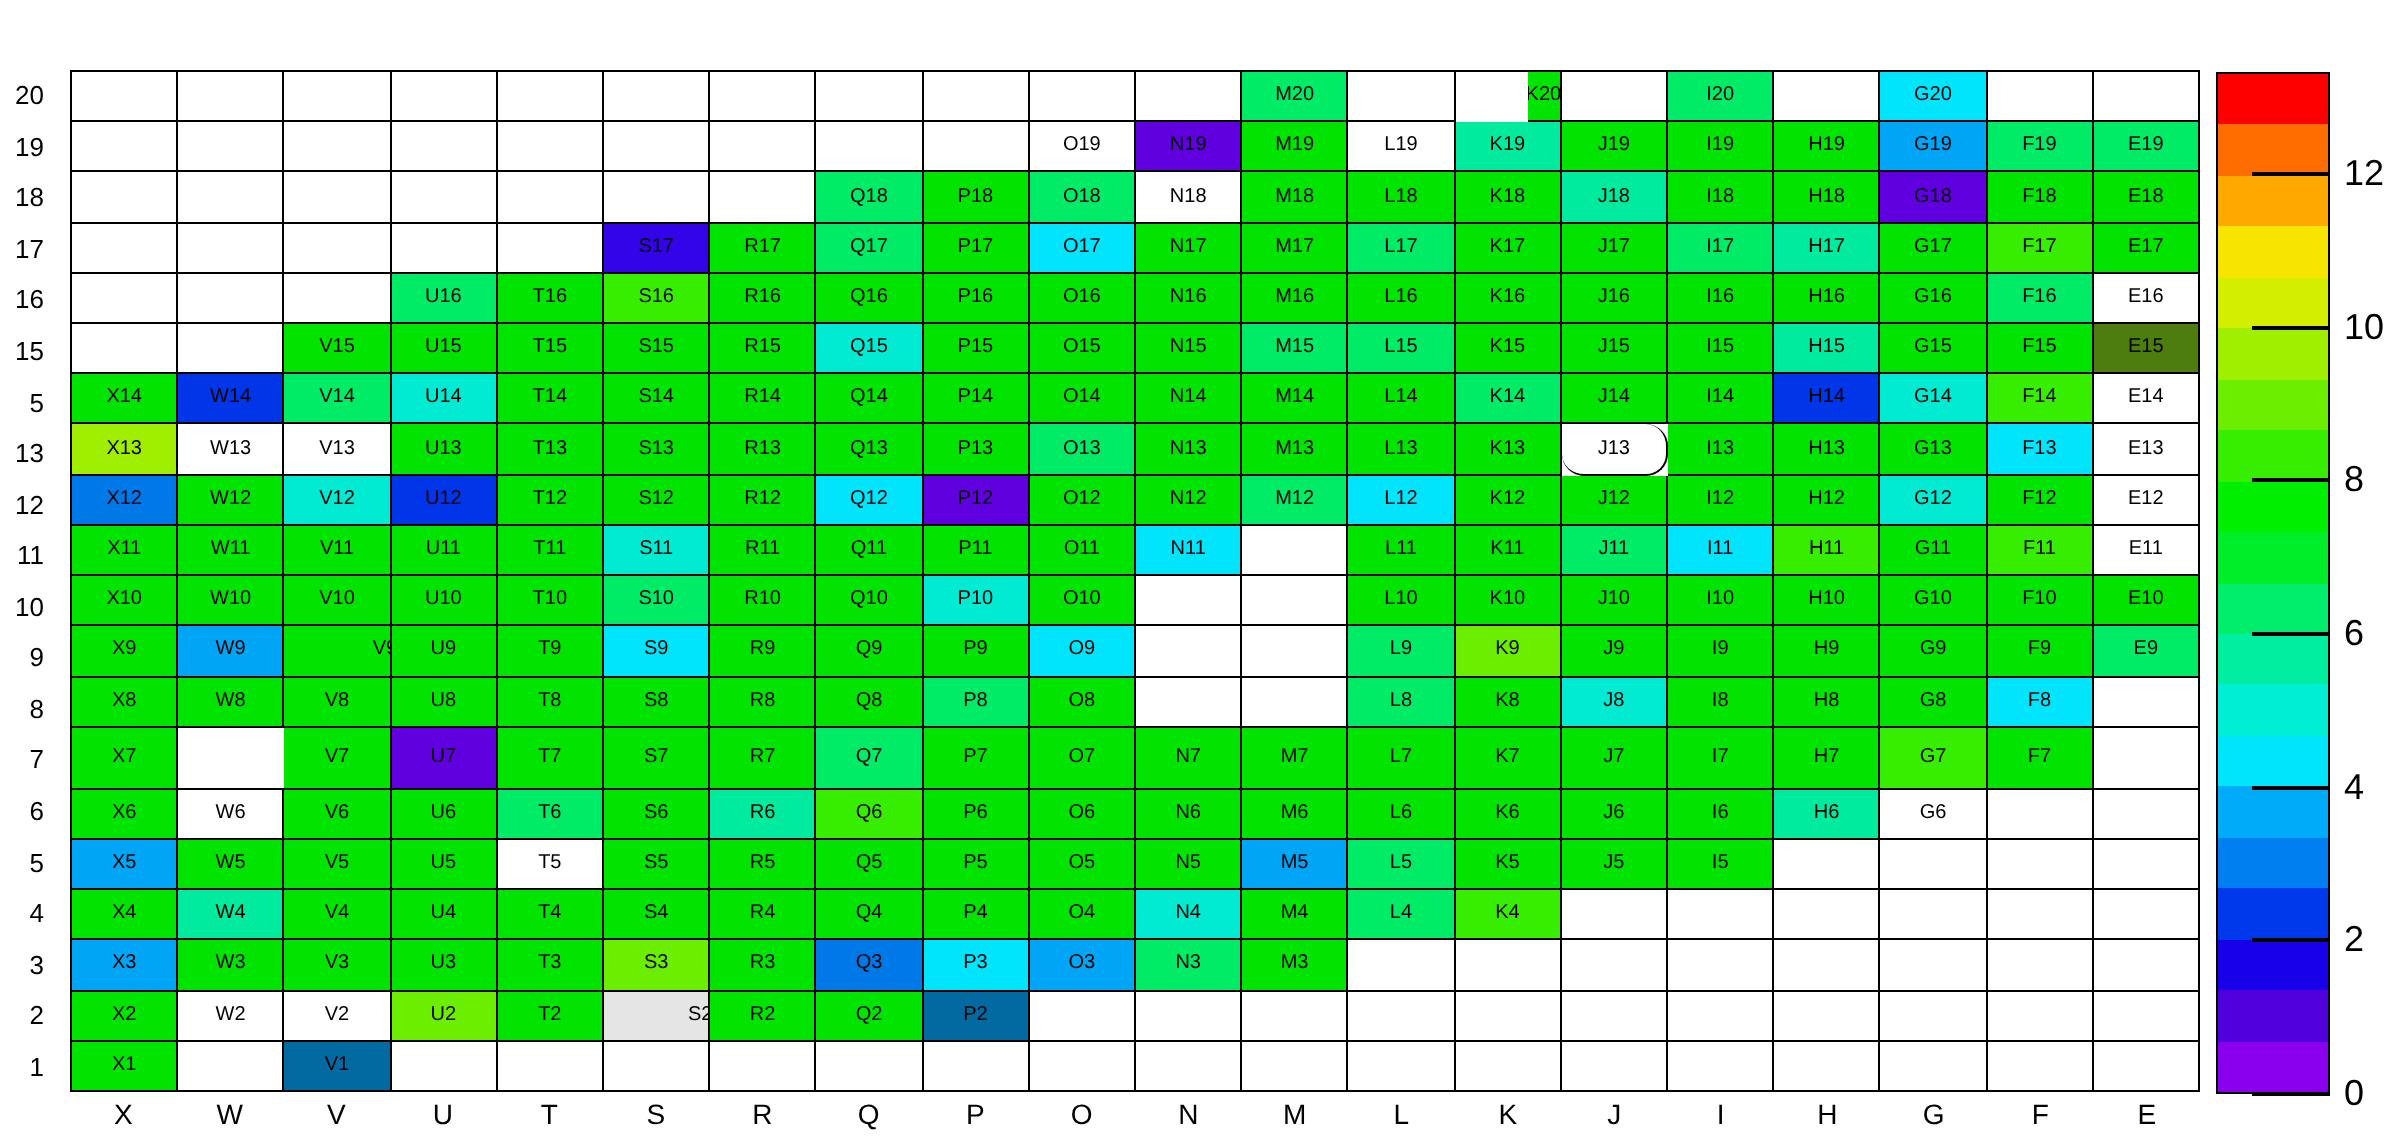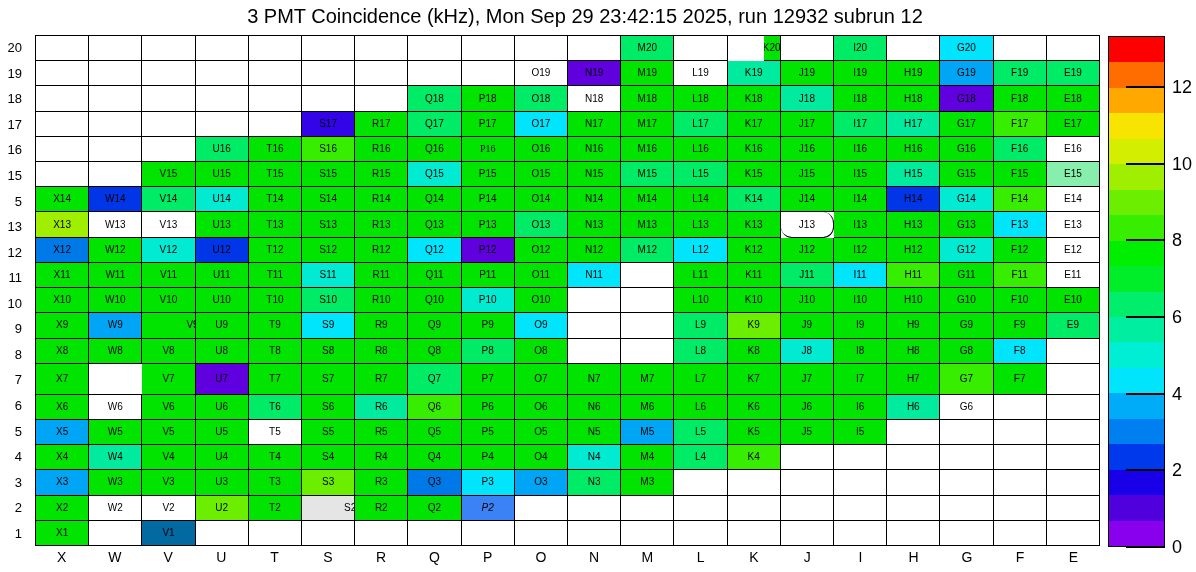--- a/index.html
+++ b/index.html
@@ -23,21 +23,20 @@
   .cbar{position:absolute;left:1108px;top:36px;width:57px;height:511px;
         border:1px solid #000;display:flex;flex-direction:column;box-sizing:border-box;}
   .cbar div{flex:1 1 auto;}
   .ctick{position:absolute;height:2px;background:#000;left:1126px;width:39px;}
   .cticklabel{position:absolute;left:1172px;font-size:18px;transform:translateY(-50%);}
 </style>
 </head>
 <body>
 
 <div class="canvas">
-  <div class="title">3 PMT Coincidence (kHz), Mon Sep 29 23:42:15 2025, run 12932 subrun 12</div>
   <div class="ylabels">
       <div>20</div>
       <div>19</div>
       <div>18</div>
       <div>17</div>
       <div>16</div>
       <div>15</div>
       <div>5</div>
       <div>13</div>
       <div>12</div>
@@ -135,21 +134,21 @@
       <div class="cell" style="background: rgb(56, 238, 0);">F17</div>
       <div class="cell" style="background: rgb(0, 228, 0);">E17</div>
       <div class="cell" style="background: rgb(255, 255, 255);"></div>
       <div class="cell" style="background: rgb(255, 255, 255);"></div>
       <div class="cell" style="background: rgb(255, 255, 255);"></div>
       <div class="cell" style="background: rgb(0, 235, 102);">U16</div>
       <div class="cell" style="background: rgb(0, 228, 0);">T16</div>
       <div class="cell" style="background: rgb(56, 238, 0);">S16</div>
       <div class="cell" style="background: rgb(0, 228, 0);">R16</div>
       <div class="cell" style="background: rgb(0, 228, 0);">Q16</div>
-      <div class="cell" style="background: rgb(0, 228, 0); font-family: Liberation Serif, serif;">P16</div>
+      <div class="cell" style="background: rgb(0, 228, 0);">P16</div>
       <div class="cell" style="background: rgb(0, 228, 0);">O16</div>
       <div class="cell" style="background: rgb(0, 228, 0);">N16</div>
       <div class="cell" style="background: rgb(0, 228, 0);">M16</div>
       <div class="cell" style="background: rgb(0, 228, 0);">L16</div>
       <div class="cell" style="background: rgb(0, 228, 0);">K16</div>
       <div class="cell" style="background: rgb(0, 228, 0);">J16</div>
       <div class="cell" style="background: rgb(0, 228, 0);">I16</div>
       <div class="cell" style="background: rgb(0, 228, 0);">H16</div>
       <div class="cell" style="background: rgb(0, 228, 0);">G16</div>
       <div class="cell" style="background: rgb(0, 235, 102);">F16</div>
@@ -166,21 +165,21 @@
       <div class="cell" style="background: rgb(0, 228, 0);">O15</div>
       <div class="cell" style="background: rgb(0, 228, 0);">N15</div>
       <div class="cell" style="background: rgb(0, 235, 102);">M15</div>
       <div class="cell" style="background: rgb(0, 235, 102);">L15</div>
       <div class="cell" style="background: rgb(0, 228, 0);">K15</div>
       <div class="cell" style="background: rgb(0, 228, 0);">J15</div>
       <div class="cell" style="background: rgb(0, 228, 0);">I15</div>
       <div class="cell" style="background: rgb(0, 235, 158);">H15</div>
       <div class="cell" style="background: rgb(0, 228, 0);">G15</div>
       <div class="cell" style="background: rgb(0, 228, 0);">F15</div>
-      <div class="cell" style="background: #86efac;">E15</div>
+      <div class="cell" style="background: #4d7c0f;">E15</div>
       <div class="cell" style="background: rgb(0, 228, 0);">X14</div>
       <div class="cell" style="background: rgb(0, 54, 232);">W14</div>
       <div class="cell" style="background: rgb(0, 235, 102);">V14</div>
       <div class="cell" style="background: rgb(0, 235, 210);">U14</div>
       <div class="cell" style="background: rgb(0, 228, 0);">T14</div>
       <div class="cell" style="background: rgb(0, 228, 0);">S14</div>
       <div class="cell" style="background: rgb(0, 228, 0);">R14</div>
       <div class="cell" style="background: rgb(0, 228, 0);">Q14</div>
       <div class="cell" style="background: rgb(0, 228, 0);">P14</div>
       <div class="cell" style="background: rgb(0, 228, 0);">O14</div>
@@ -415,21 +414,21 @@
       <div class="cell" style="background: rgb(255, 255, 255);"></div>
       <div class="cell" style="background: rgb(255, 255, 255);"></div>
       <div class="cell" style="background: rgb(0, 228, 0);">X2</div>
       <div class="cell" style="background: rgb(255, 255, 255);">W2</div>
       <div class="cell" style="background: rgb(255, 255, 255);">V2</div>
       <div class="cell" style="background: rgb(107, 238, 0);">U2</div>
       <div class="cell" style="background: rgb(0, 228, 0);">T2</div>
       <div class="cell" style="background: #e5e5e5; padding-left: 44px;">S2</div>
       <div class="cell" style="background: rgb(0, 228, 0);">R2</div>
       <div class="cell" style="background: rgb(0, 228, 0);">Q2</div>
-      <div class="cell" style="background: #3b82f6; font-style: italic;">P2</div>
+      <div class="cell" style="background: #0369a1;">P2</div>
       <div class="cell" style="background: rgb(255, 255, 255);"></div>
       <div class="cell" style="background: rgb(255, 255, 255);"></div>
       <div class="cell" style="background: rgb(255, 255, 255);"></div>
       <div class="cell" style="background: rgb(255, 255, 255);"></div>
       <div class="cell" style="background: rgb(255, 255, 255);"></div>
       <div class="cell" style="background: rgb(255, 255, 255);"></div>
       <div class="cell" style="background: rgb(255, 255, 255);"></div>
       <div class="cell" style="background: rgb(255, 255, 255);"></div>
       <div class="cell" style="background: rgb(255, 255, 255);"></div>
       <div class="cell" style="background: rgb(255, 255, 255);"></div>

